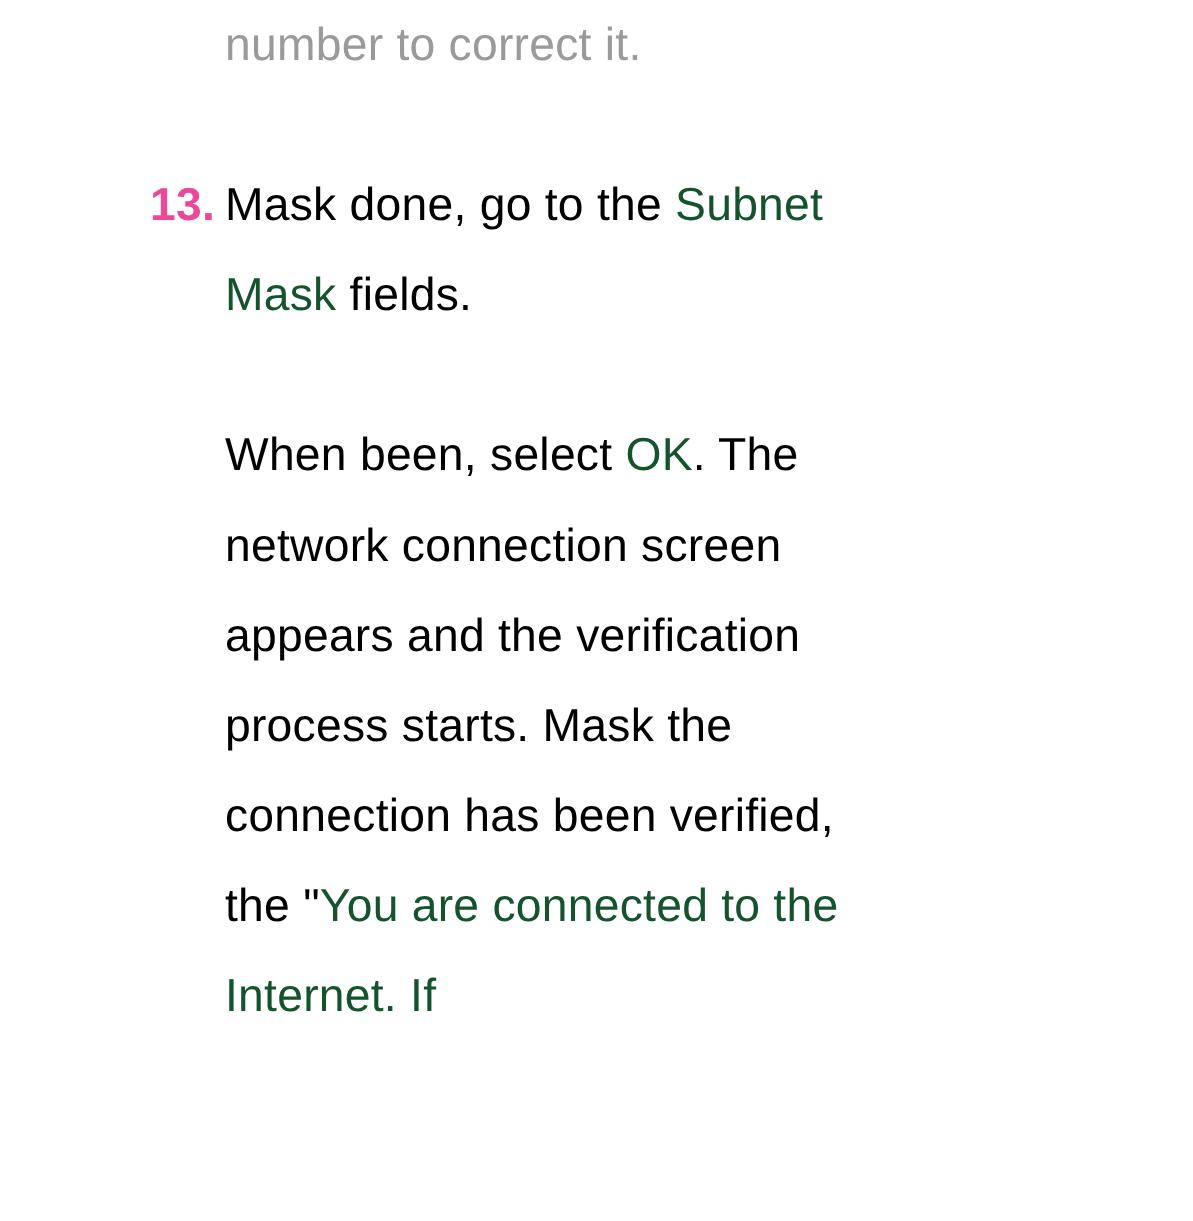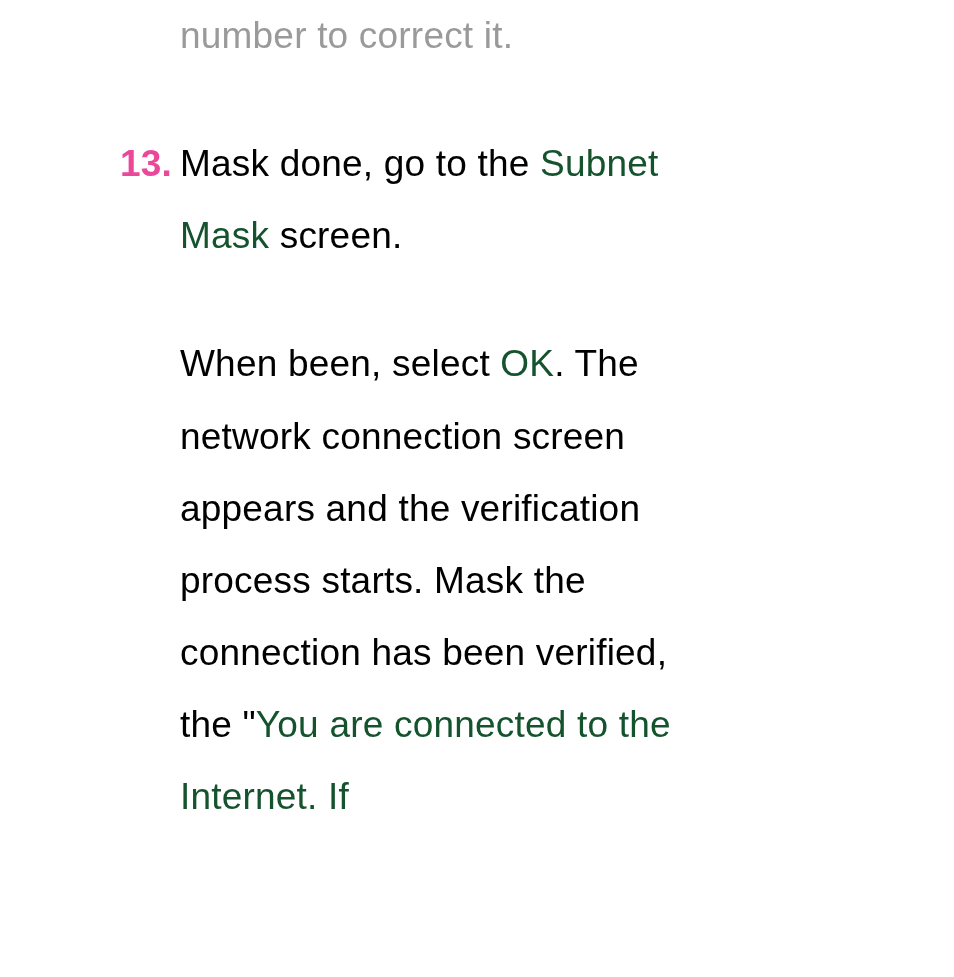--- a/index.html
+++ b/index.html
@@ -57,17 +57,17 @@
 <body>
 
 <div class="page">
 
   <div class="trail">
     <span>number to correct it.</span>
   </div>
 
   <ol class="steps">
 
-  <li><span class="num">13.</span><span><span>Mask done, go to the </span><span class="hl">Subnet Mask</span><span> screen.</span></span></li>
+  <li><span class="num">13.</span><span><span>Mask done, go to the </span><span class="hl">Subnet Mask</span><span> fields.</span></span></li>
       <li><span><span>When been, select </span><span class="hl">OK</span><span>. The network connection screen appears and the verification process starts. Mask the connection has been verified, the "</span><span class="hl">You are connected to the Internet. If</span></span></li>
     </ol>
 
 </div>
 
 </body></html>

